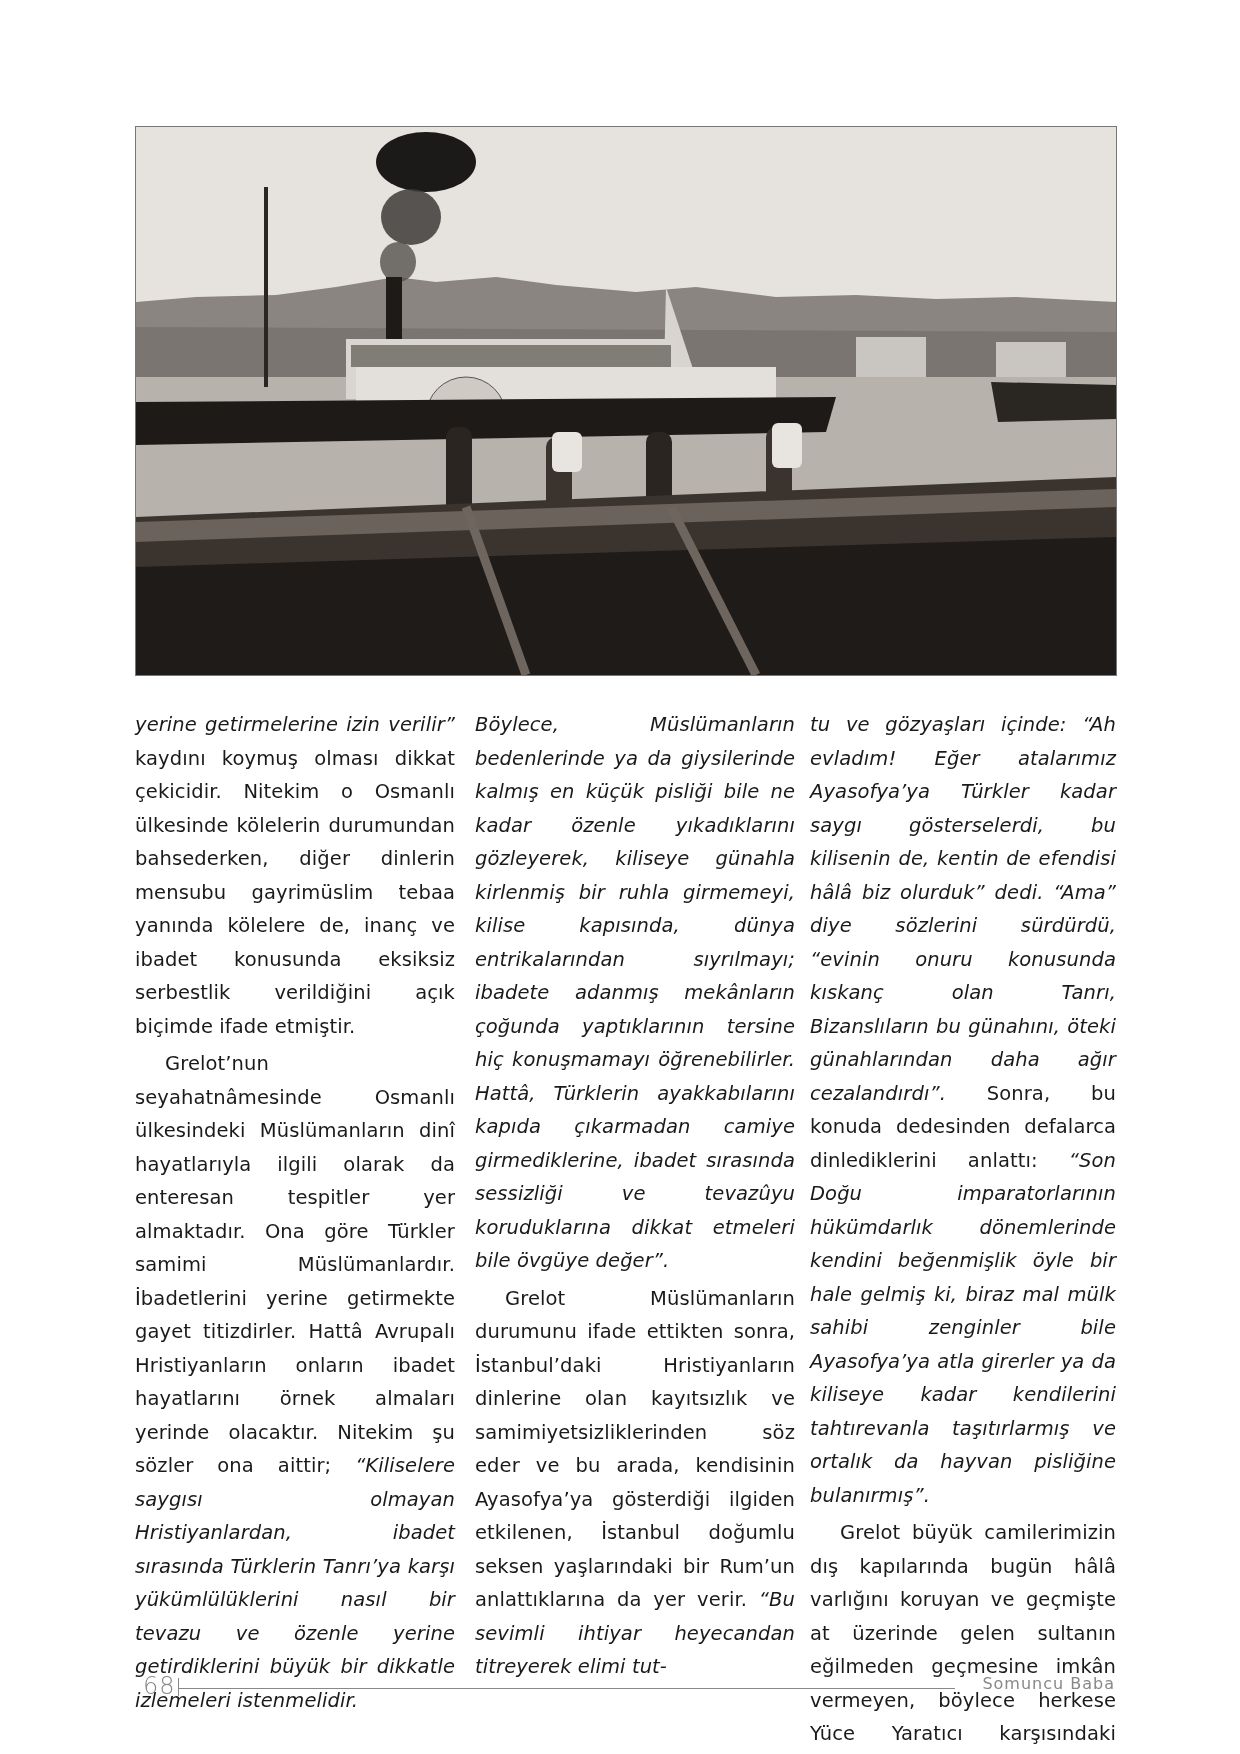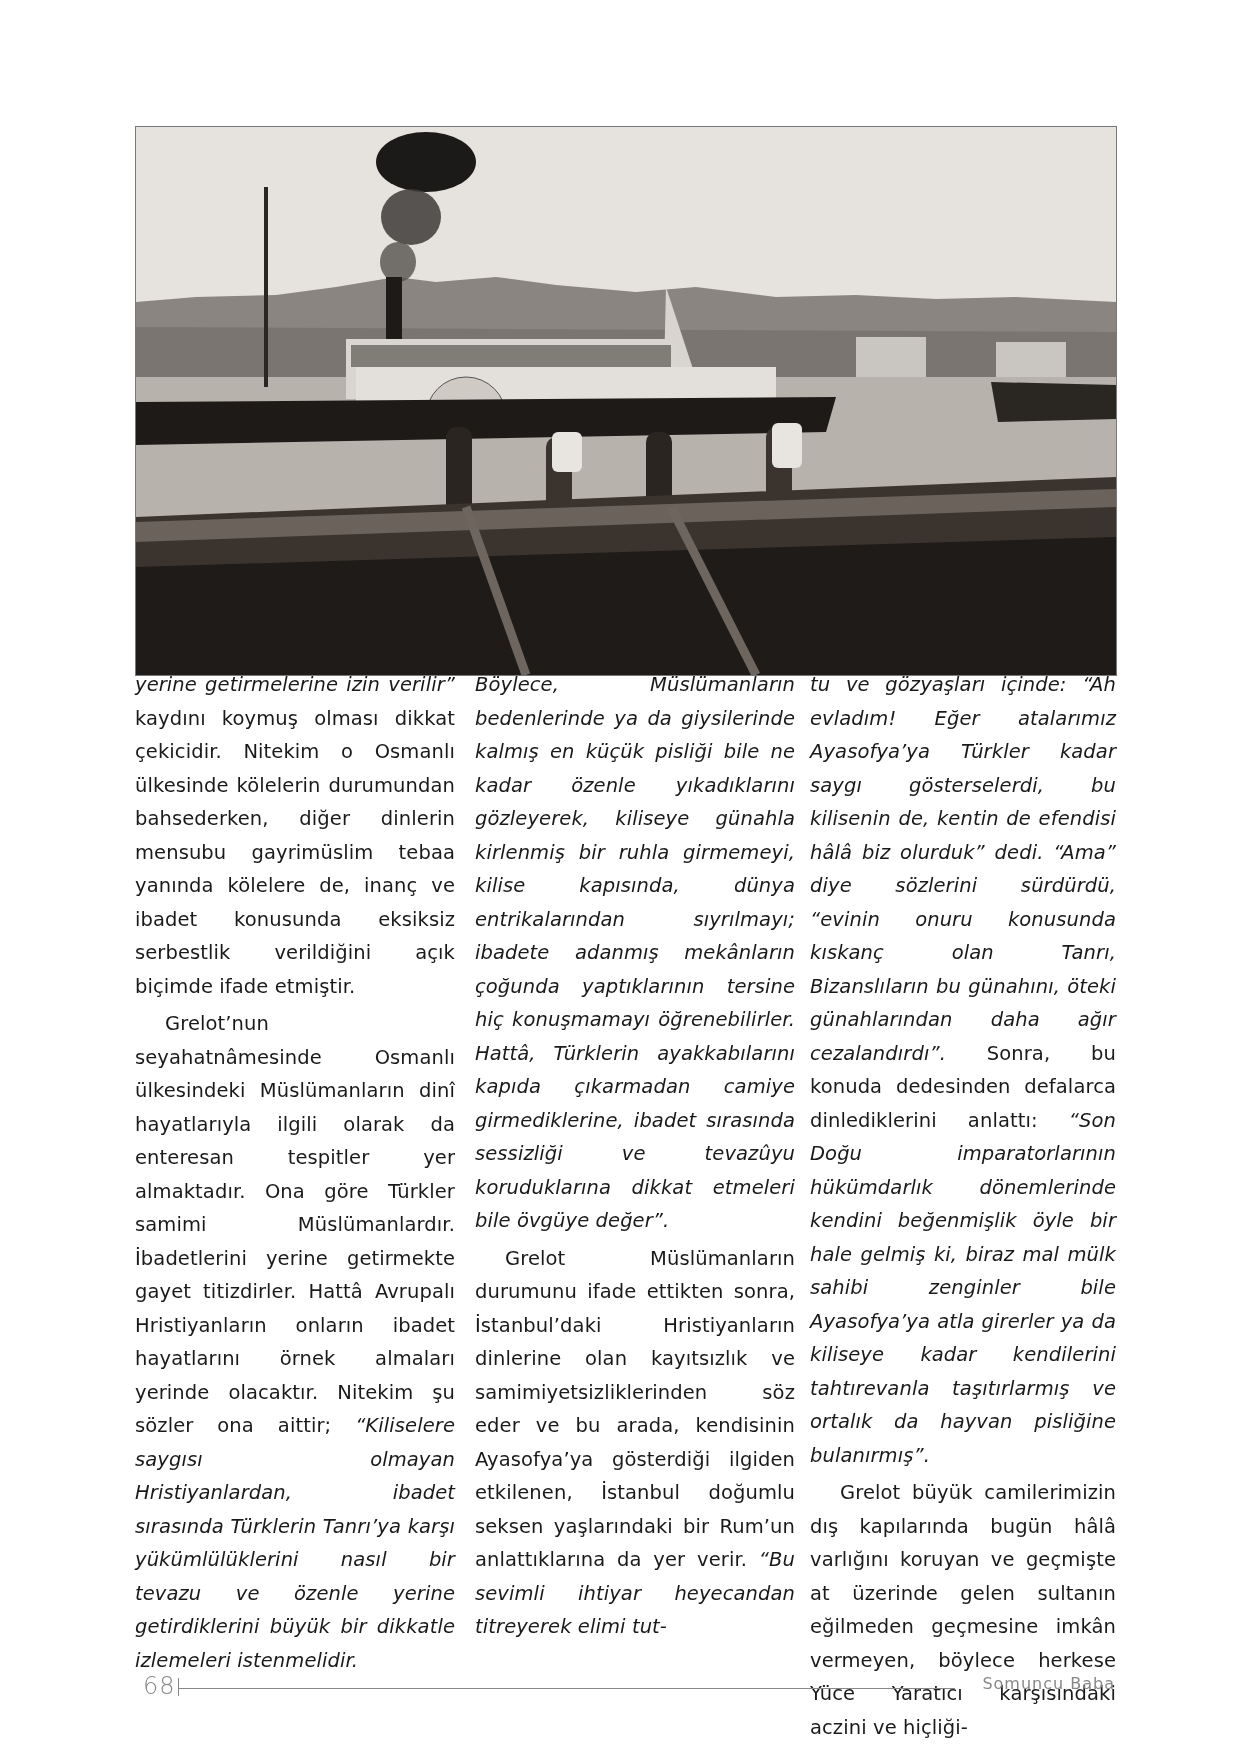--- a/index.html
+++ b/index.html
@@ -1,19 +1,19 @@
 <!DOCTYPE html>
 <html><head>
 <meta charset="utf-8">
 <style>
   html, body { margin:0; padding:0; background:#ffffff; }
   body { width:1240px; height:1754px; position:relative; overflow:hidden; font-family:"DejaVu Sans", sans-serif; color:#1a1a1a; }
   .photo { position:absolute; left:135px; top:126px; width:980px; height:548px; border:1px solid #777; overflow:hidden; background:#2a2420; }
   .photo svg { display:block; width:100%; height:100%; }
-  .col { position:absolute; top:668px; width:320px; font-size:19.5px; line-height:33.5px; text-align:justify; letter-spacing:0.1px; }
+  .col { position:absolute; top:708px; width:320px; font-size:19.5px; line-height:33.5px; text-align:justify; letter-spacing:0.1px; }
   .col p { margin:0; }
   .col p + p { margin-top:4px; }
   .col .indent { text-indent:30px; }
   .col1 { left:135px; }
   .col2 { left:475px; }
   .col3 { left:810px; width:306px; }
   .it { font-style:italic; }
   .footer { position:absolute; left:135px; top:1672px; width:980px; height:30px; }
   .page-num { position:absolute; left:8px; top:0; font-size:24px; color:#888; letter-spacing:1px; font-family:"DejaVu Sans", sans-serif; font-weight:300; }
   .footer-tick { position:absolute; left:43px; top:6px; width:1px; height:18px; background:#888; }

